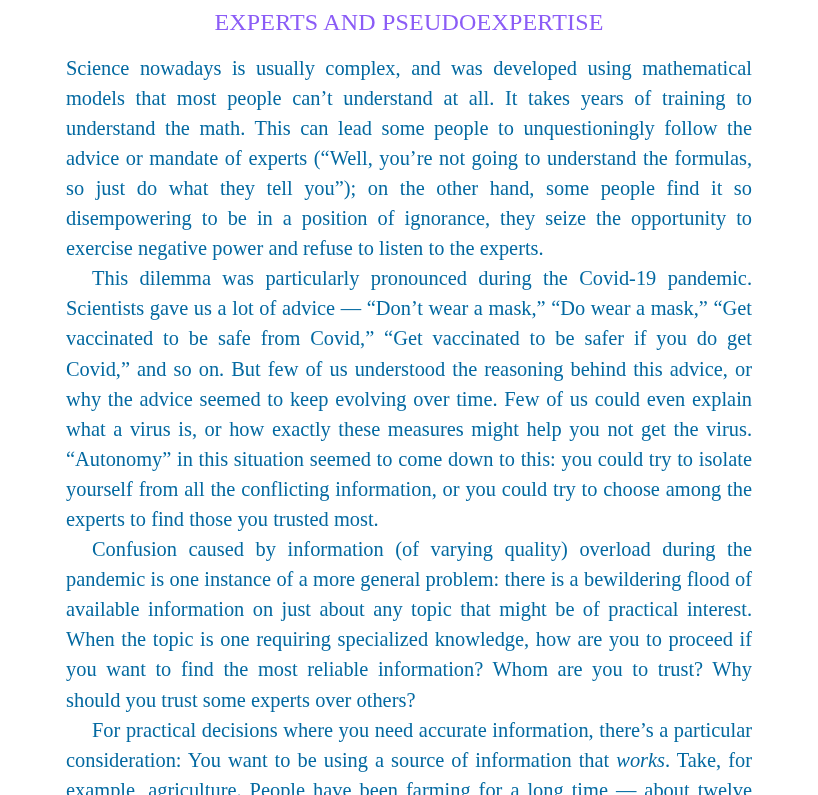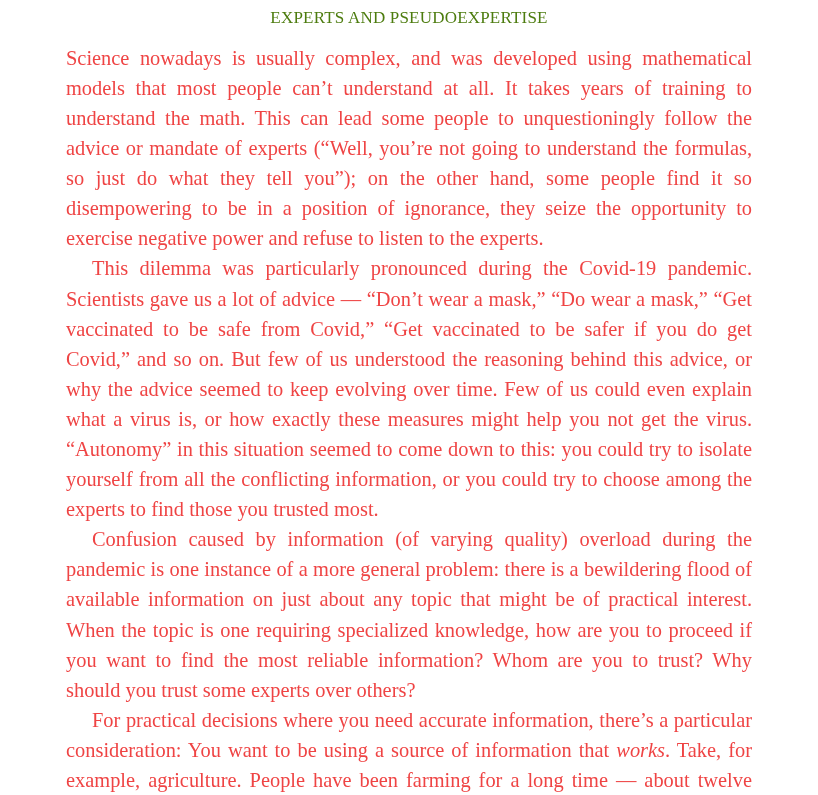--- a/index.html
+++ b/index.html
@@ -17,23 +17,23 @@
     position: relative;
     width: 818px;
     height: 795px;
     background: #ffffff;
     overflow: hidden;
     box-sizing: border-box;
   }
 
   .running-head {
     text-align: center;
-    font-size: 17px;
+    font-size: 24px;
     letter-spacing: 0.2px;
-    color: #4d7c0f;
+    color: #8b5cf6;
     margin: 0;
     padding-top: 6px;
     padding-bottom: 0;
     line-height: 1.4;
     white-space: nowrap;
   }
 
   .body-col {
     margin: 0 auto;
     width: 686px;
@@ -41,21 +41,21 @@
   }
 
   p.para {
     margin: 0;
     font-size: 20.4px;
     line-height: 30.1px;
     text-align: justify;
     text-justify: inter-word;
     -webkit-hyphens: manual;
     hyphens: manual;
-    color: #ef4444;
+    color: #0369a1;
     word-spacing: 0.1px;
   }
 
   p.para + p.para {
     text-indent: 26px;
   }
 
   em {
   }
 </style>

